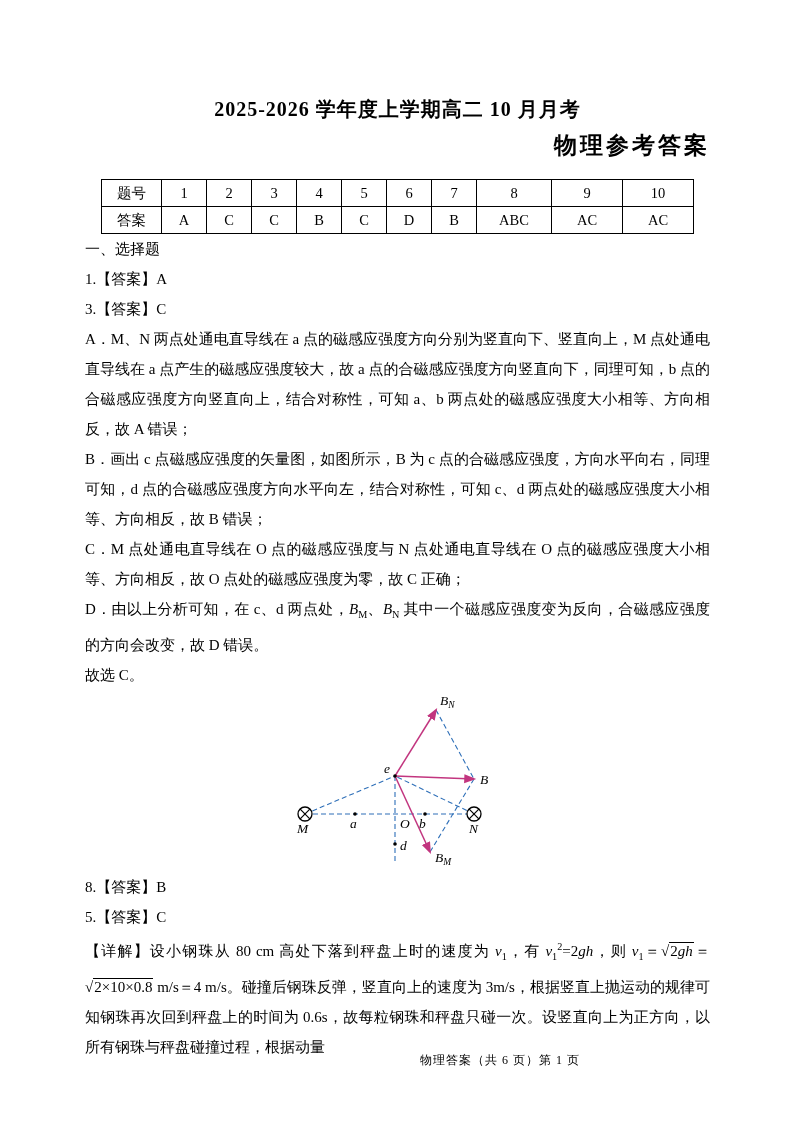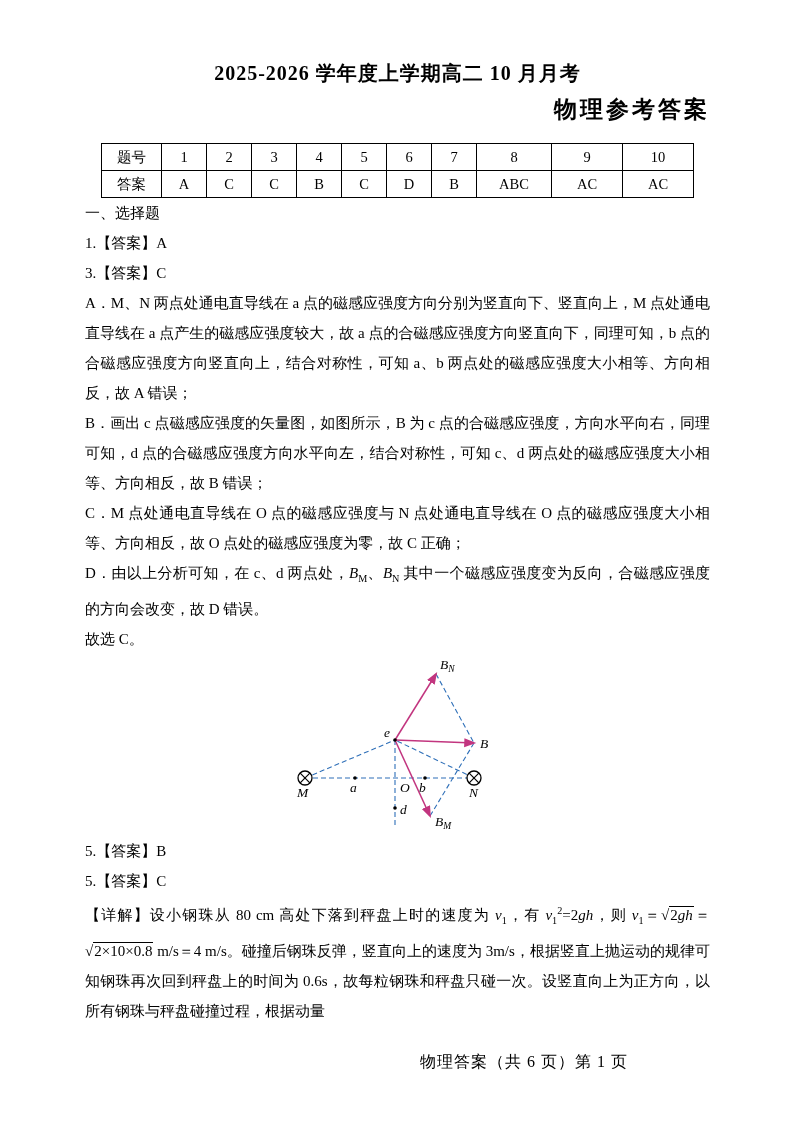--- a/index.html
+++ b/index.html
@@ -2,21 +2,21 @@
 <html style="--vector: #c2357f; --construction: #2e6fb8;"><head>
 <meta charset="utf-8">
 <title>物理参考答案</title>
 <style>
   * { margin:0; padding:0; box-sizing:border-box; }
   html, body { background:#ffffff; }
   body {
     width:794px; height:1123px; position:relative; overflow:hidden;
     color:#000; font-family:"Liberation Serif","DejaVu Serif",serif;
   }
-  .page { padding:60px 84px 0 85px; }
+  .page { padding:96px 84px 0 85px; }
 
   .doc-title {
     text-align:center; font-size:20px; font-weight:bold; letter-spacing:1px;
     line-height:26px;
   }
   .doc-subtitle {
     text-align:right; font-size:23px; font-weight:600; letter-spacing:3px;
     margin-top:12px; line-height:24px;
   }
 
@@ -49,21 +49,21 @@
     stroke:var(--construction,#2e6fb8); stroke-width:1.1; stroke-dasharray:5 3;
   }
   .vectors line { stroke:var(--vector,#c2357f); stroke-width:1.5; }
   .arrow-head { fill:var(--vector,#c2357f); }
   .symbols circle { fill:#fff; stroke:#000; stroke-width:1.3; }
   .symbols line { stroke:#000; stroke-width:1.2; }
   .dots circle { fill:#000; }
 
   .footer {
     position:absolute; left:420px; top:1052px;
-    font-size:16px; letter-spacing:1px;
+    font-size:12px; letter-spacing:1px;
   }
 </style>
 </head>
 <body>
 
 <div class="page">
 
   <div class="doc-title">2025-2026 学年度上学期高二 10 月月考</div>
   <div class="doc-subtitle">物理参考答案</div>
 
@@ -172,20 +172,20 @@
           <text x="179" y="141">N</text>
           <text x="60" y="136">a</text>
           <text x="110" y="136">O</text>
           <text x="129" y="136">b</text>
           <text x="110" y="158">d</text>
           <text x="94" y="81">e</text>
         </g>
       </svg>
     </div>
 
-    <p class="nojust">5.【答案】B</p>
+    <p class="nojust">8.【答案】B</p>
     <p class="nojust">5.【答案】C</p>
     <p>【详解】设小钢珠从 80 cm 高处下落到秤盘上时的速度为 <i>v</i><sub>1</sub>，有 <i>v</i><sub>1</sub><sup>2</sup>=2<i>gh</i>，则 <i>v</i><sub>1</sub>＝<span class="sqrt">√<span class="rad">2<i>gh</i></span></span>＝<span class="sqrt">√<span class="rad">2×10×0.8</span></span> m/s＝4 m/s。碰撞后钢珠反弹，竖直向上的速度为 3m/s，根据竖直上抛运动的规律可知钢珠再次回到秤盘上的时间为 0.6s，故每粒钢珠和秤盘只碰一次。设竖直向上为正方向，以所有钢珠与秤盘碰撞过程，根据动量</p>
   </div>
 
 </div>
 
 <div class="footer">物理答案（共 6 页）第 1 页</div>
 
 </body></html>

